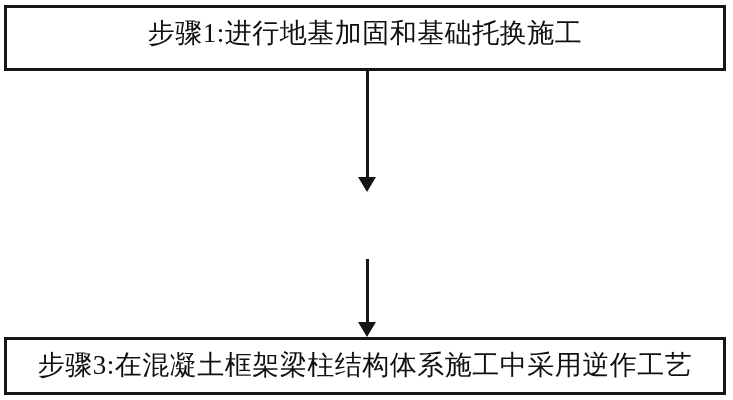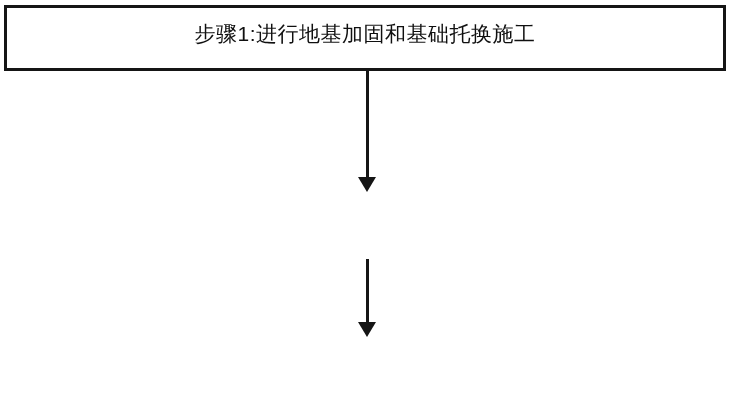--- a/index.html
+++ b/index.html
@@ -23,22 +23,22 @@
   .step-box {
     position: absolute;
     box-sizing: border-box;
     background: #ffffff;
     border: 3px solid #151515;
     display: flex;
     align-items: center;
     justify-content: center;
   }
   .step-label {
-    font-family: Liberation Sans, sans-serif;
-    font-size: 21px;
+    font-family: Liberation Serif, serif;
+    font-size: 27px;
     line-height: 1.1;
     color: #101010;
     white-space: nowrap;
     letter-spacing: 0.5px;
     text-align: center;
     user-select: none;
   }
 
   #box-1 { left: 4px;  top: 5px;   width: 722px; height: 66px; }
   #box-2 { left: 4px;  top: 192px; width: 722px; height: 67px; }
@@ -92,14 +92,17 @@
     <div class="shaft"></div>
     <div class="head"></div>
   </div>
 
 
   <div class="connector" id="arrow-2">
     <div class="shaft"></div>
     <div class="head"></div>
   </div>
 
+  <div class="step-box" id="box-3">
+    <span class="step-label">步骤3:在混凝土框架梁柱结构体系施工中采用逆作工艺</span>
+  </div>
 
 </div>
 
 </body></html>

